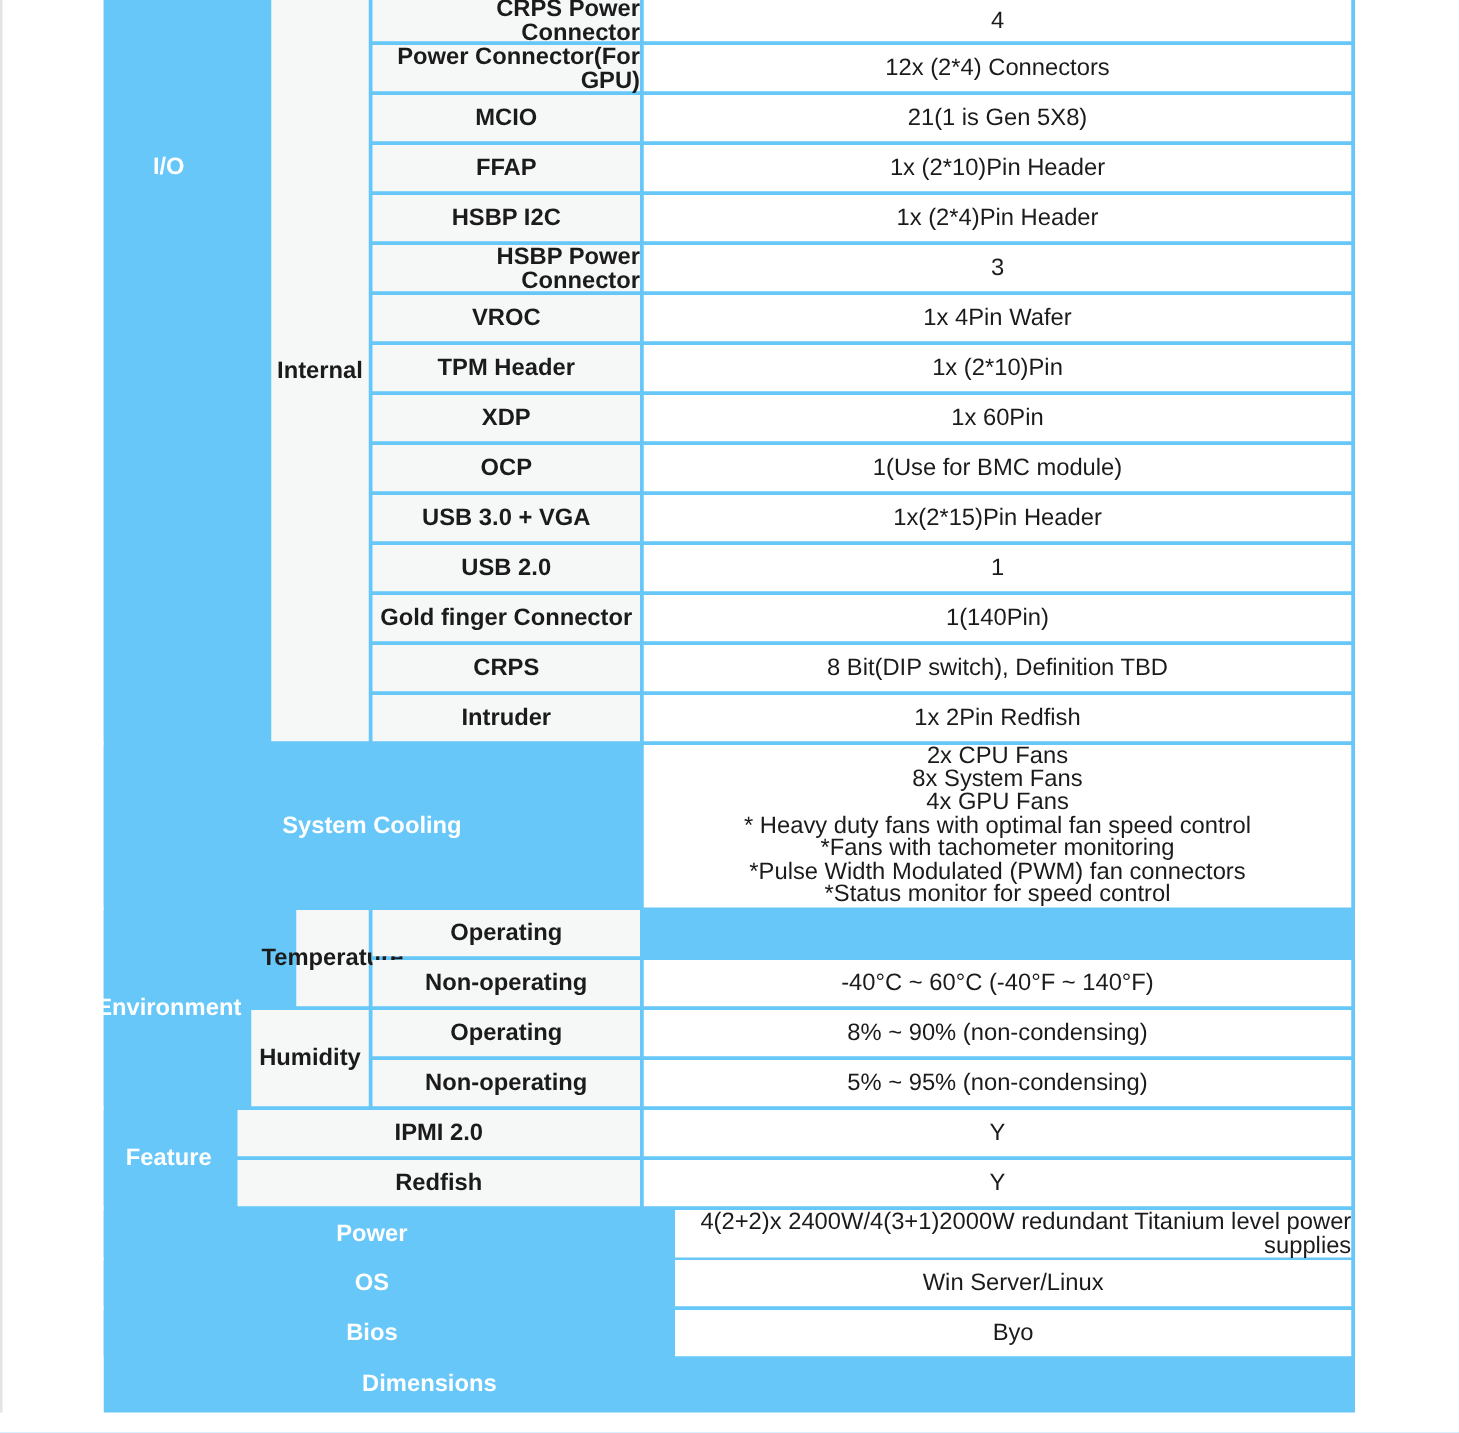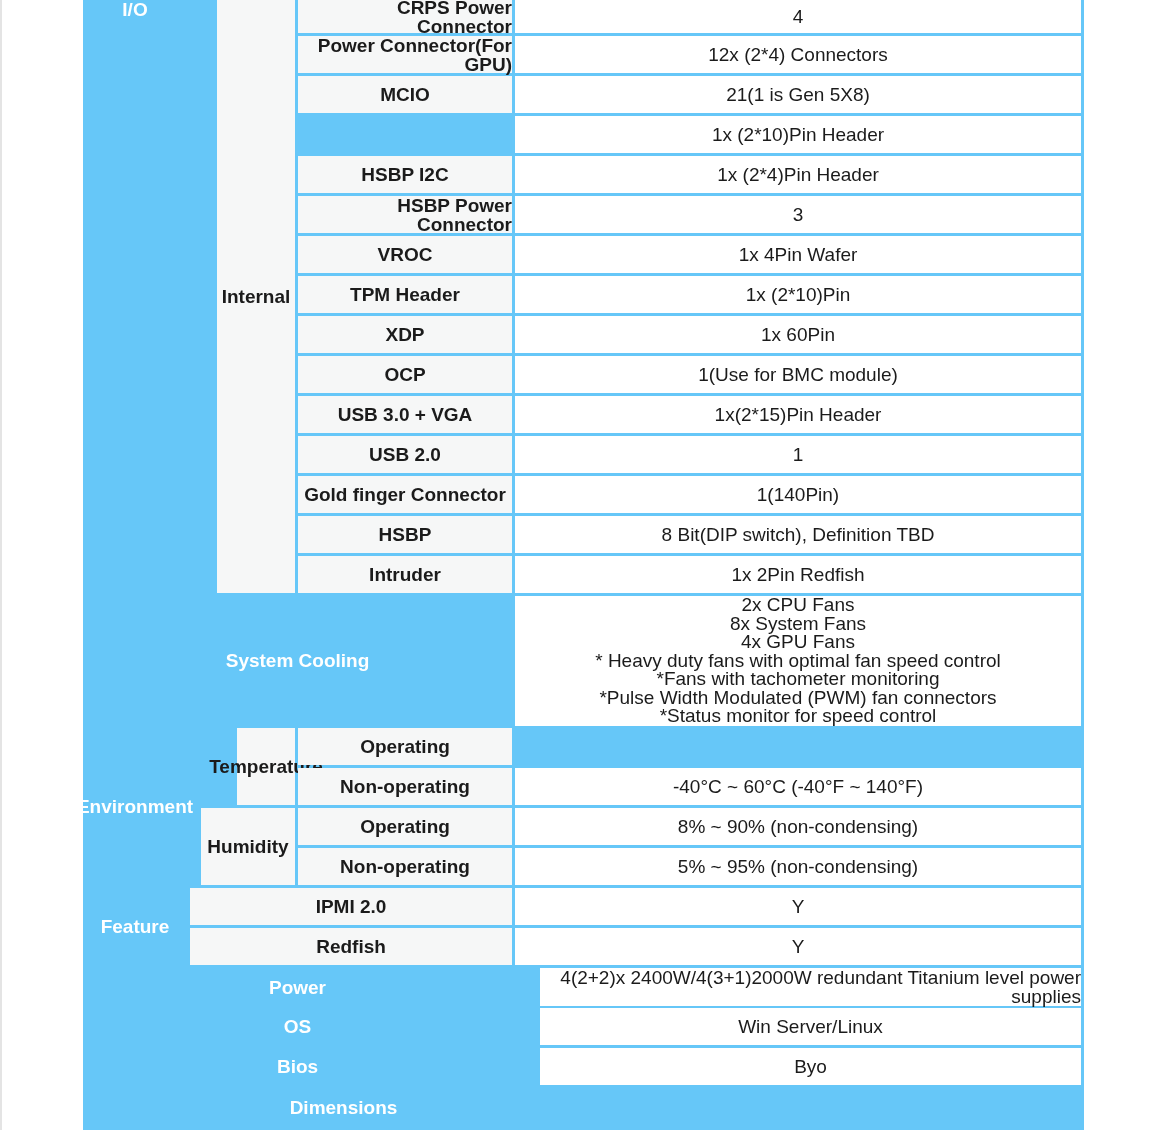--- a/index.html
+++ b/index.html
@@ -18,21 +18,21 @@
   .grid-feature{grid-template-columns:104px 322px 1fr;
                 grid-template-rows:repeat(2,37px);}
   .grid-wide{grid-template-columns:429px 1fr;}
   .c{display:flex;align-items:center;justify-content:center;text-align:right;
      font-size:19px;line-height:19px;}
   .cat{background:var(--blue,#66c7f8);color:#ffffff;font-weight:700;}
   .sub{background:var(--label-bg,#f6f7f7);font-weight:700;}
   .lab{background:var(--label-bg,#f6f7f7);font-weight:700;grid-column:3;}
   .val{background:#ffffff;font-weight:400;grid-column:4;}
   .val2{background:#ffffff;font-weight:400;}
-  .io-cat{grid-column:1;grid-row:1/16;align-items:flex-start;}
+  .io-cat{grid-column:1;grid-row:1/16;align-items:flex-start;padding-top:124px;}
   .io-sub{grid-column:2;grid-row:1/16;margin-left:27px;}
   .env-cat{grid-column:1;grid-row:1/5;}
   .temp-sub{grid-column:2;grid-row:1/3;margin-left:47px;}
   .hum-sub{grid-column:2;grid-row:3/5;margin-left:11px;}
   .feat-cat{grid-column:1;grid-row:1/3;}
   .feat-lab{grid-column:2;background:var(--label-bg,#f6f7f7);font-weight:700;}
   .feat-val{grid-column:3;background:#ffffff;font-weight:400;}
   .row-h{height:37px;gap:28px;}
   .cool-h{height:129px;}
   .dim-h{height:39px;padding-left:46px;}
@@ -49,40 +49,41 @@
   <div class="grid grid-io">
     <div class="c cat io-cat">I/O</div>
     <div class="c sub io-sub">Internal</div>
 
     <div class="c lab">CRPS Power Connector</div>
     <div class="c val">4</div>
     <div class="c lab">Power Connector(For GPU)</div>
     <div class="c val">12x (2*4) Connectors</div>
     <div class="c lab">MCIO</div>
     <div class="c val">21(1 is Gen 5X8)</div>
+    <div class="c lab">FFAP</div>
     <div class="c val">1x (2*10)Pin Header</div>
     <div class="c lab">HSBP I2C</div>
     <div class="c val">1x (2*4)Pin Header</div>
     <div class="c lab">HSBP Power Connector</div>
     <div class="c val">3</div>
     <div class="c lab">VROC</div>
     <div class="c val">1x 4Pin Wafer</div>
     <div class="c lab">TPM Header</div>
     <div class="c val">1x (2*10)Pin</div>
     <div class="c lab">XDP</div>
     <div class="c val">1x 60Pin</div>
     <div class="c lab">OCP</div>
     <div class="c val">1(Use for BMC module)</div>
     <div class="c lab">USB 3.0 + VGA</div>
     <div class="c val">1x(2*15)Pin Header</div>
     <div class="c lab">USB 2.0</div>
     <div class="c val">1</div>
     <div class="c lab">Gold finger Connector</div>
     <div class="c val">1(140Pin)</div>
-    <div class="c lab">HSBP</div>
+    <div class="c lab">CRPS</div>
     <div class="c val">8 Bit(DIP switch), Definition TBD</div>
     <div class="c lab">Intruder</div>
     <div class="c val">1x 2Pin Redfish</div>
   </div>
 
   <div class="grid grid-wide cool-h">
     <div class="c cat">System Cooling</div>
     <div class="c val2 multiline">
       <div>2x CPU Fans</div>
       <div>8x System Fans</div>

